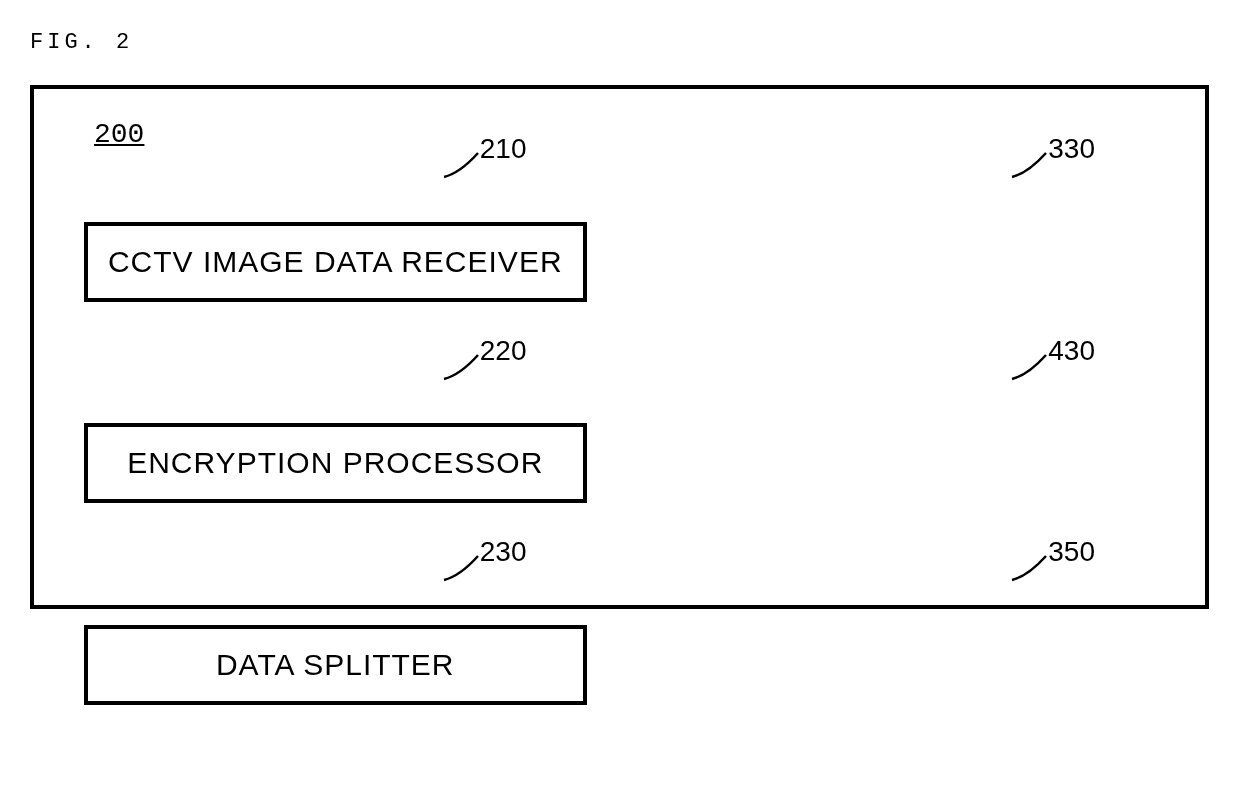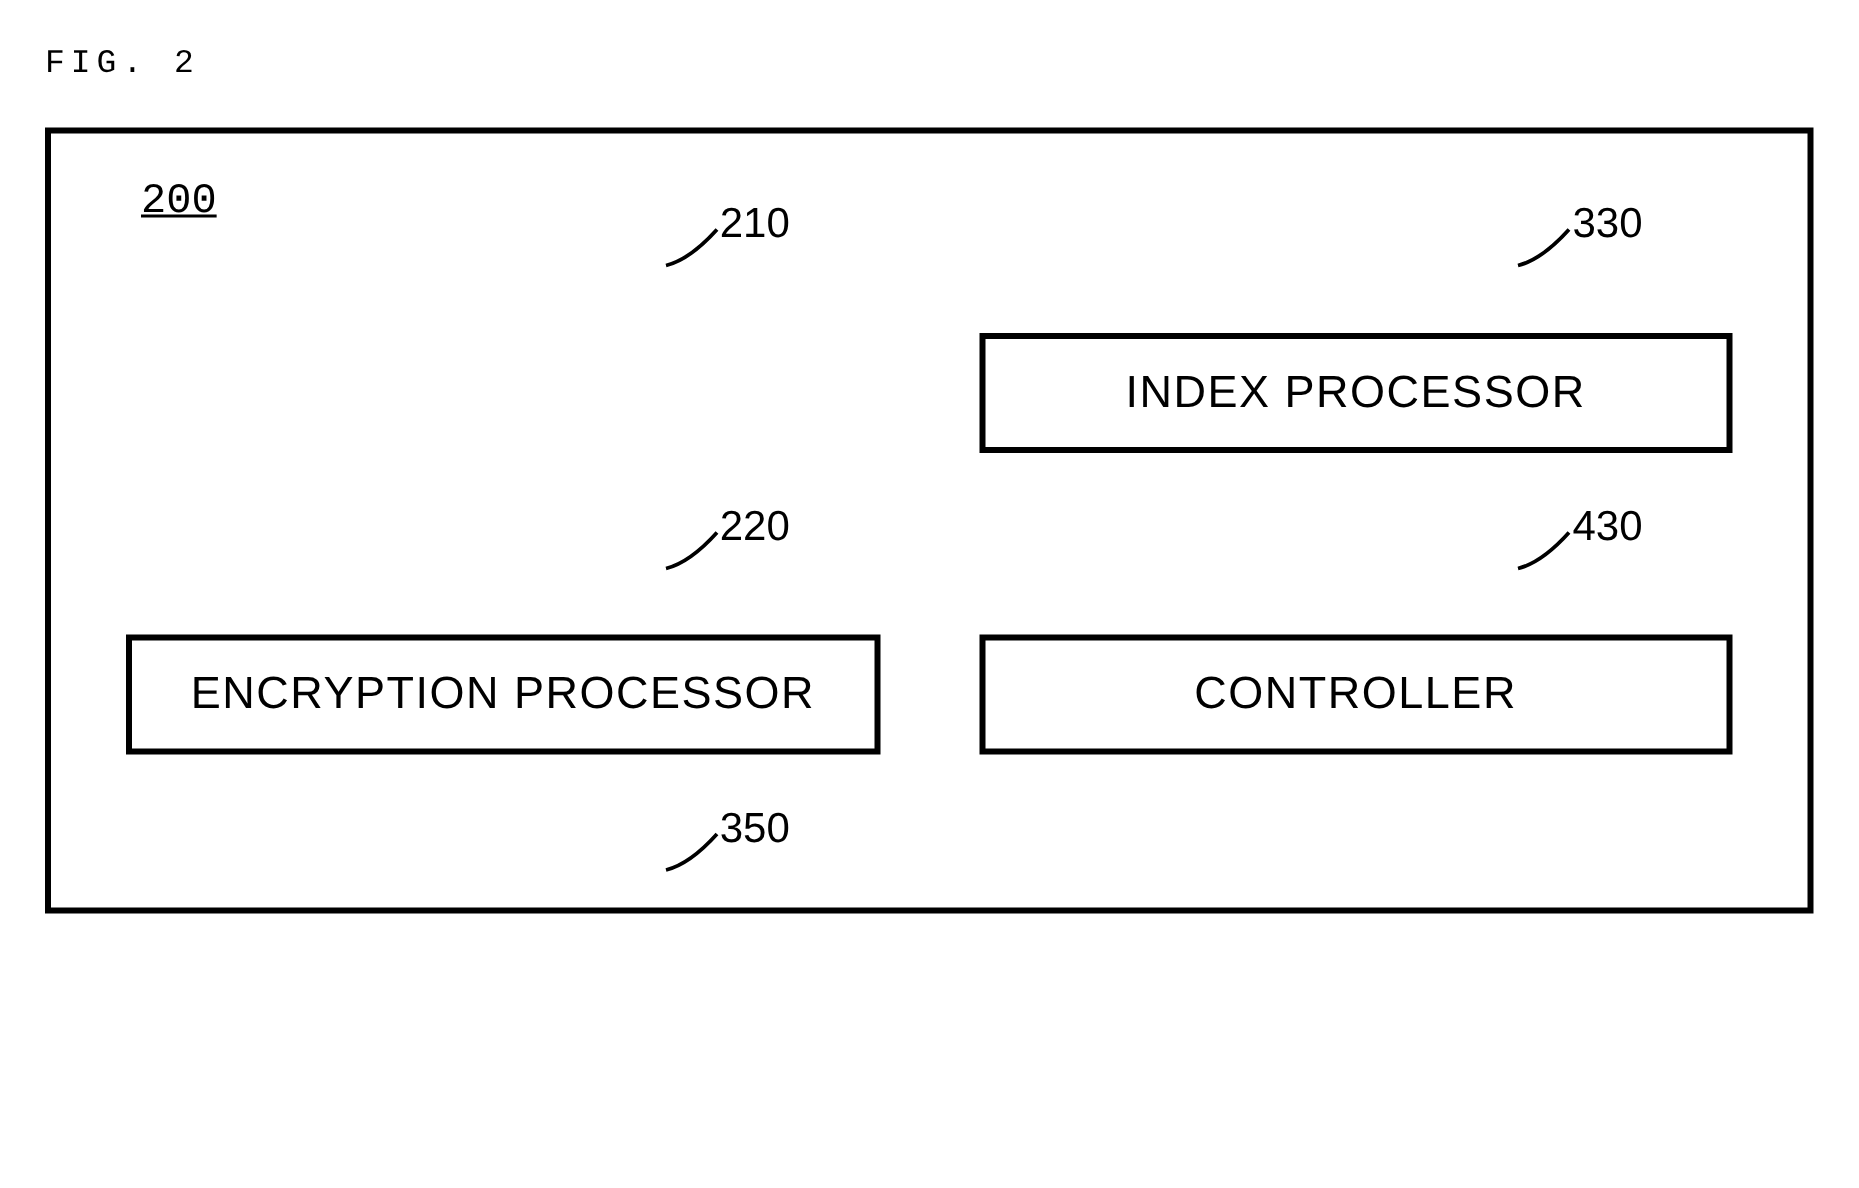--- a/index.html
+++ b/index.html
@@ -87,52 +87,60 @@
 
   <div class="blocks-container">
 
     <div class="block-wrapper">
       <div class="ref-label">210</div>
       <div class="leader-line">
         <svg viewBox="0 0 40 28">
             <path d="M 2 26 Q 18 22 36 2" stroke="#000" stroke-width="2.5" fill="none"></path>
           </svg>
       </div>
+      <div class="block">CCTV IMAGE DATA RECEIVER</div>
     </div>
 
     <div class="block-wrapper">
       <div class="ref-label">330</div>
       <div class="leader-line">
         <svg viewBox="0 0 40 28">
             <path d="M 2 26 Q 18 22 36 2" stroke="#000" stroke-width="2.5" fill="none"></path>
           </svg>
       </div>
-      <div class="block">INDEX PROCESSOR</div>
     </div>
 
     <div class="block-wrapper">
       <div class="ref-label">220</div>
       <div class="leader-line">
         <svg viewBox="0 0 40 28">
             <path d="M 2 26 Q 18 22 36 2" stroke="#000" stroke-width="2.5" fill="none"></path>
           </svg>
       </div>
       <div class="block">ENCRYPTION PROCESSOR</div>
     </div>
 
     <div class="block-wrapper">
       <div class="ref-label">430</div>
       <div class="leader-line">
         <svg viewBox="0 0 40 28">
             <path d="M 2 26 Q 18 22 36 2" stroke="#000" stroke-width="2.5" fill="none"></path>
           </svg>
       </div>
-      <div class="block">CONTROLLER</div>
     </div>
 
+    <div class="block-wrapper">
+      <div class="ref-label">230</div>
+      <div class="leader-line">
+        <svg viewBox="0 0 40 28">
+            <path d="M 2 26 Q 18 22 36 2" stroke="#000" stroke-width="2.5" fill="none"></path>
+          </svg>
+      </div>
+      <div class="block">DATA SPLITTER</div>
+    </div>
 
     <div class="block-wrapper">
       <div class="ref-label">350</div>
       <div class="leader-line">
         <svg viewBox="0 0 40 28">
             <path d="M 2 26 Q 18 22 36 2" stroke="#000" stroke-width="2.5" fill="none"></path>
           </svg>
       </div>
     </div>
 

